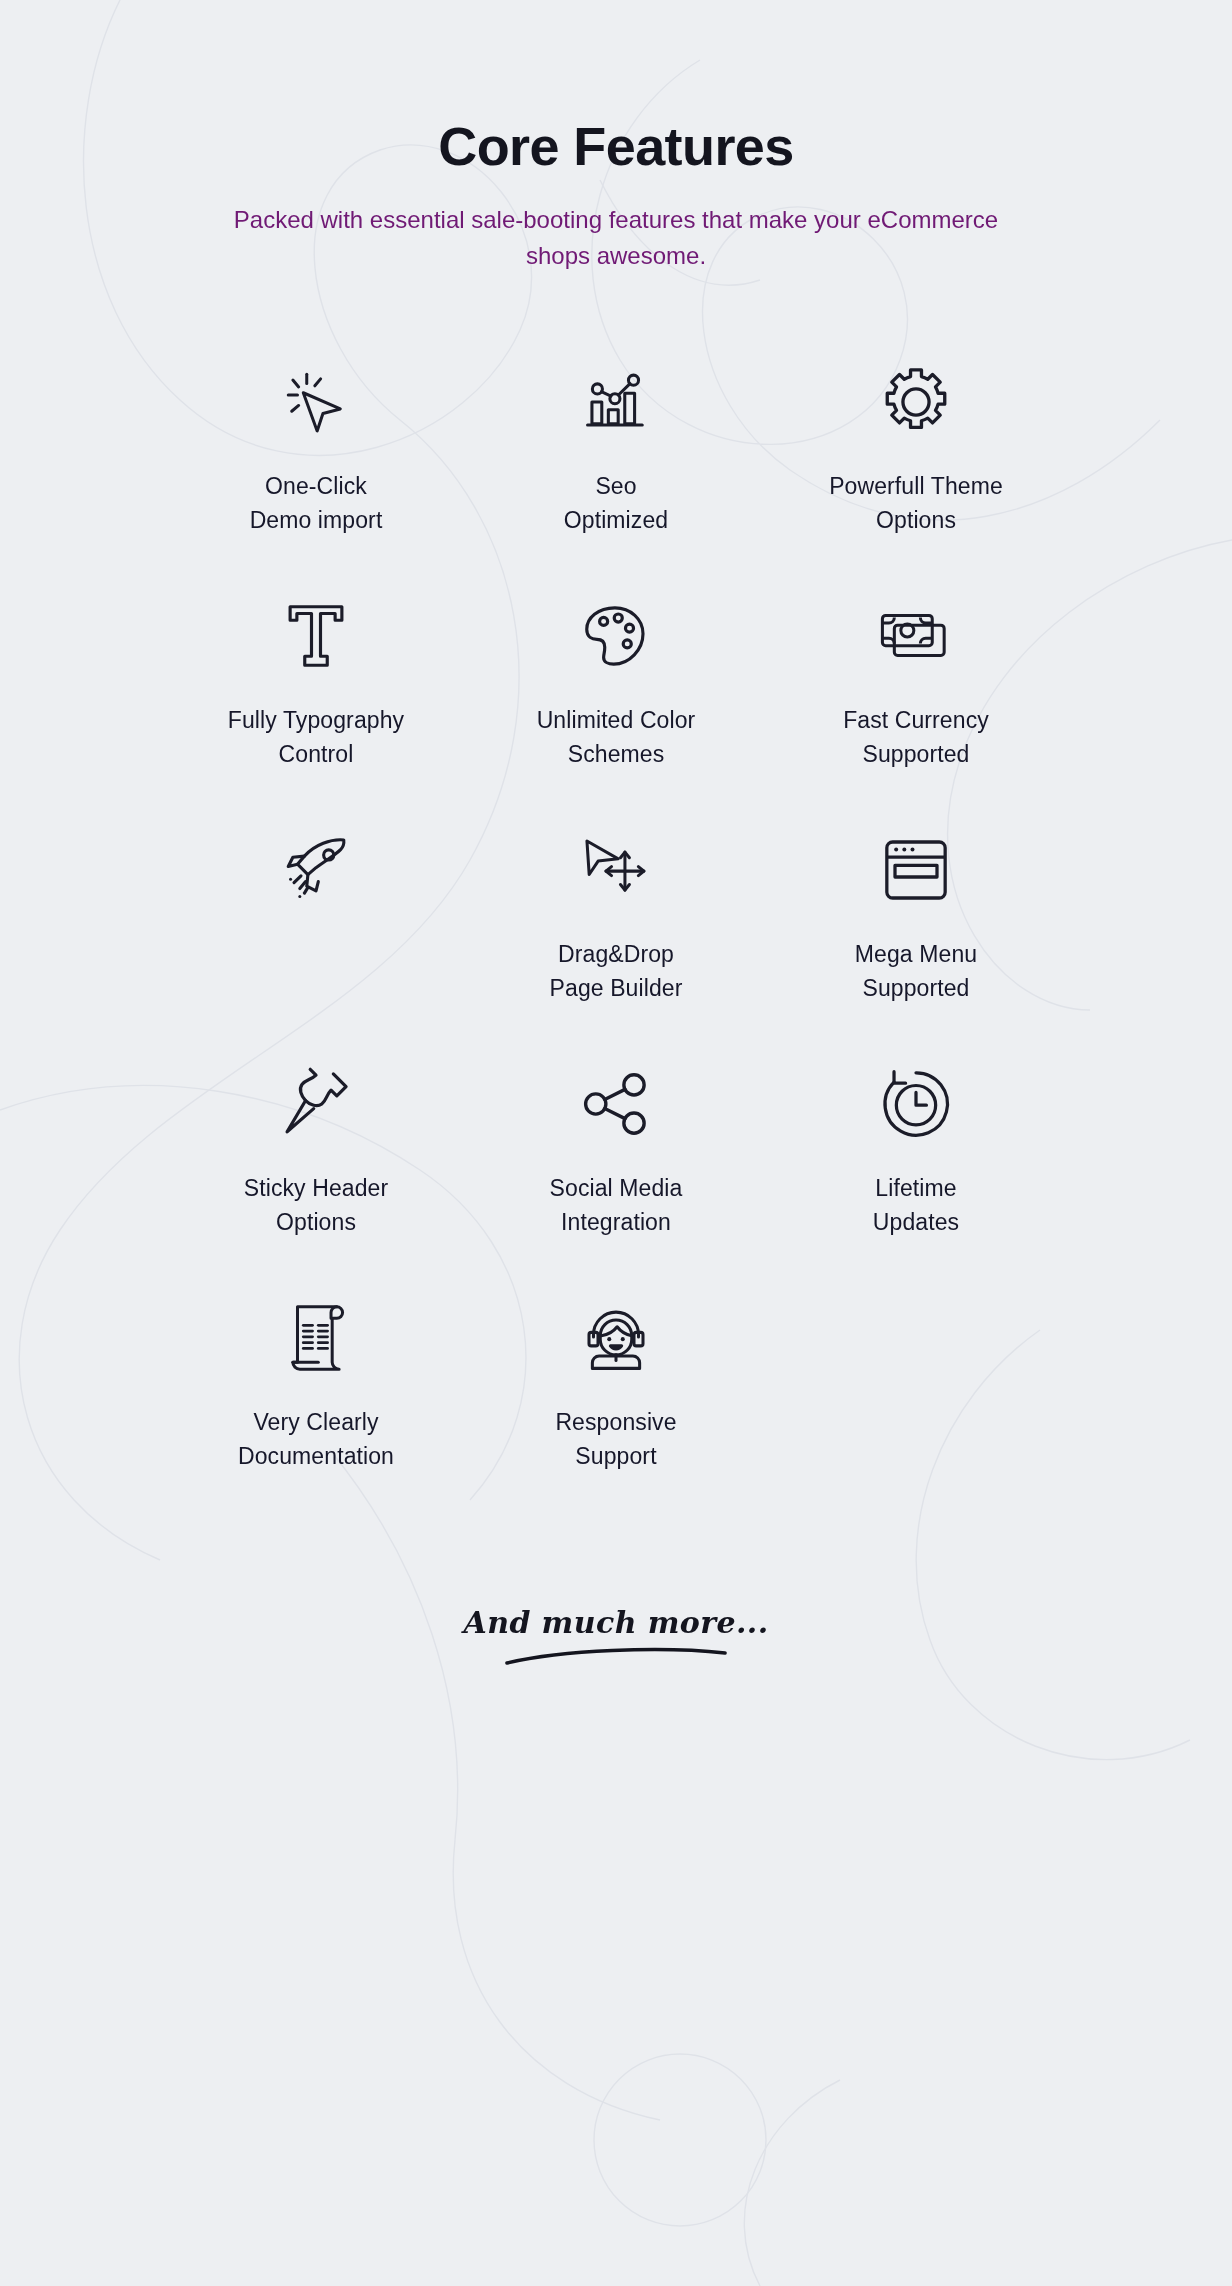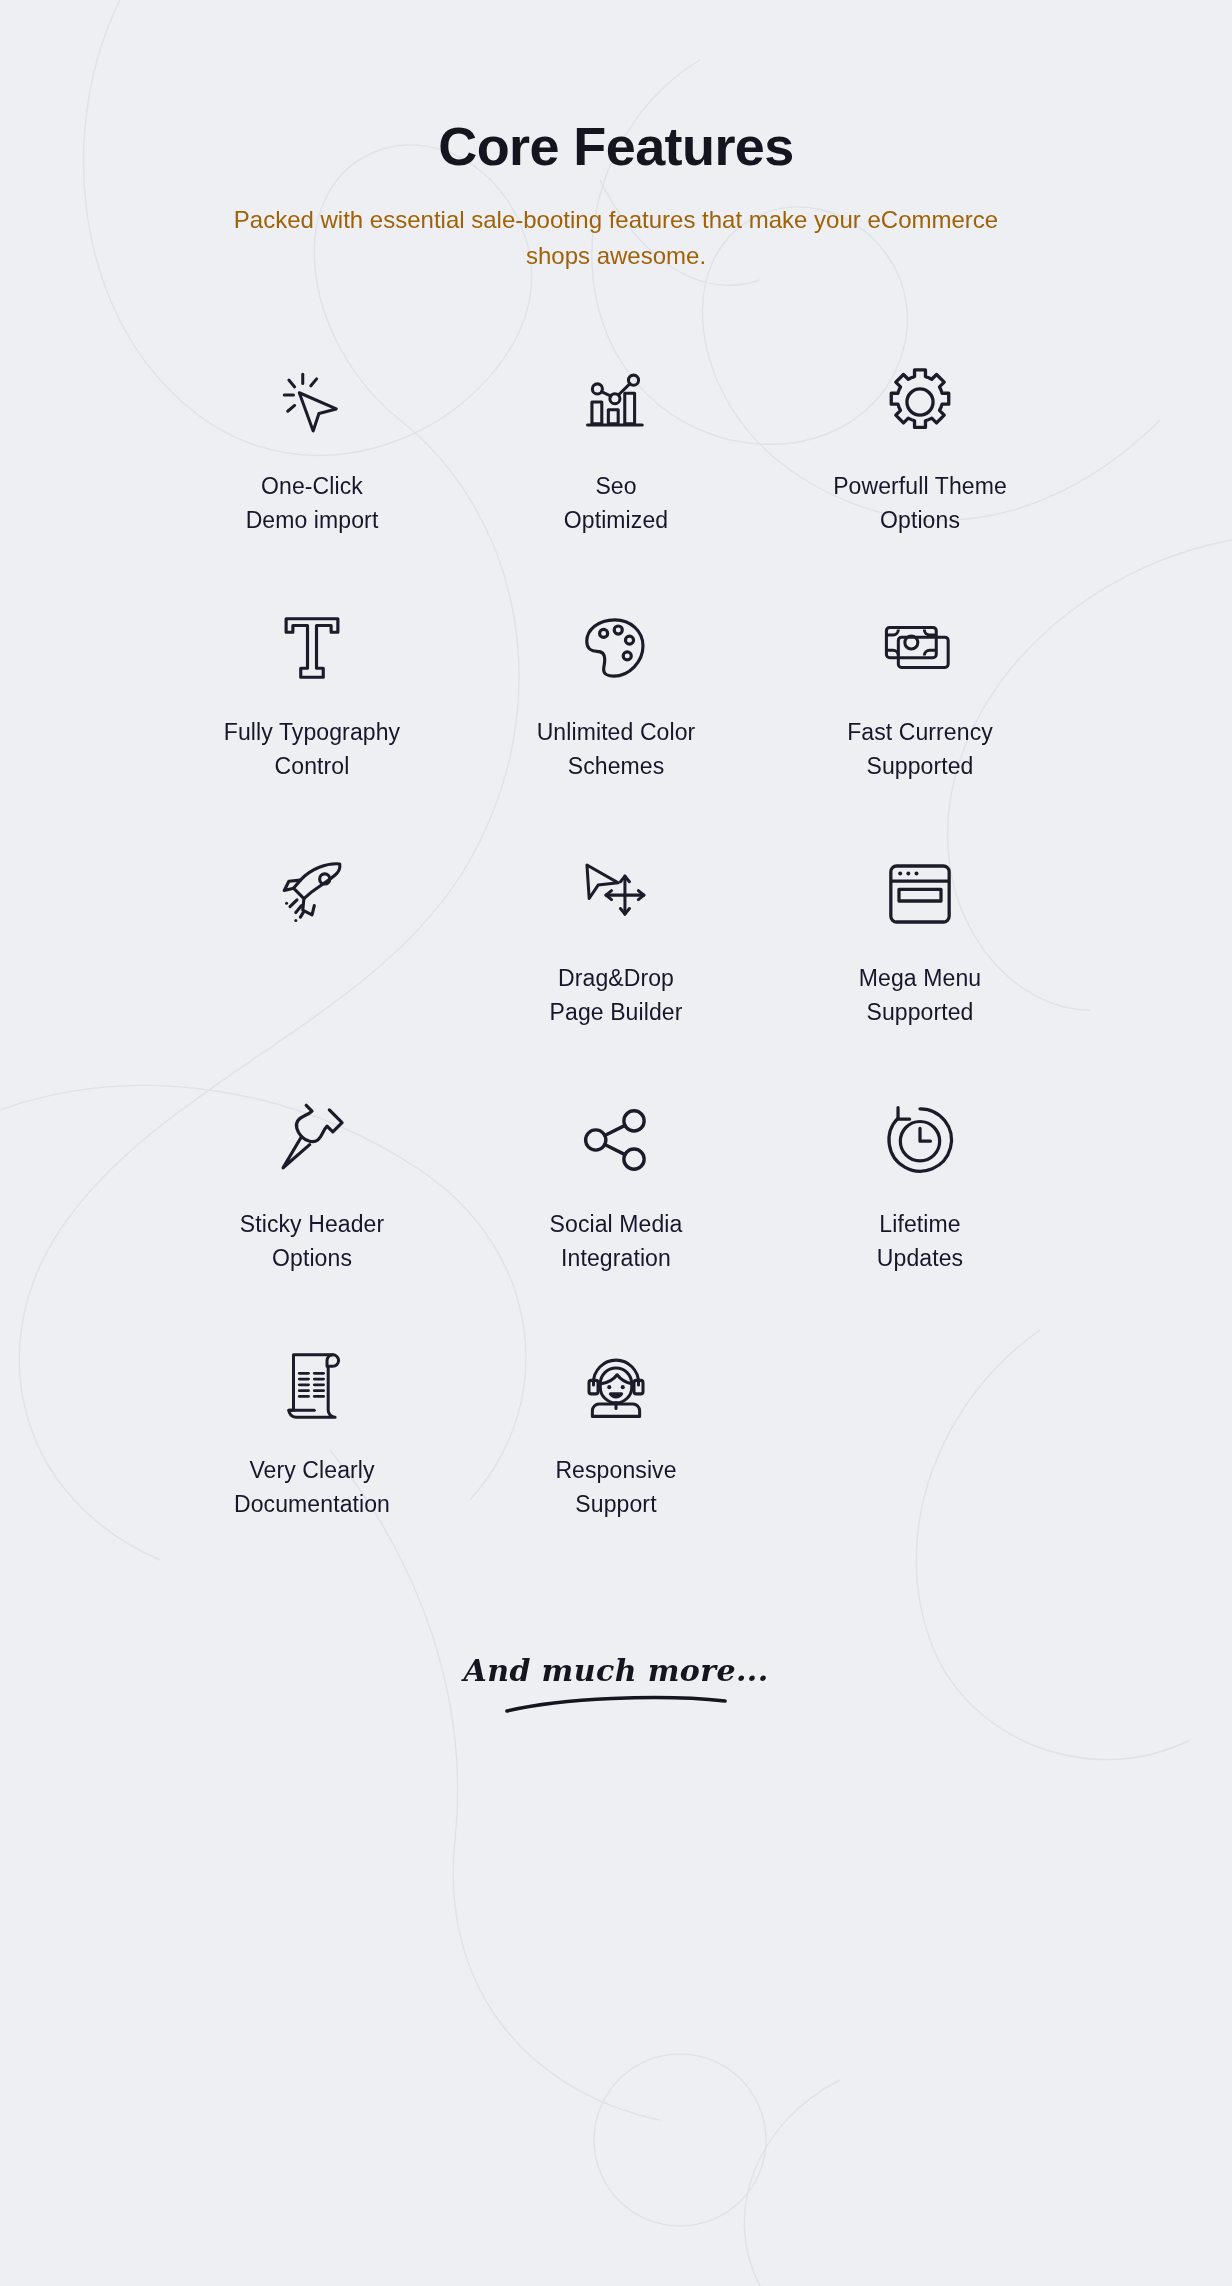--- a/index.html
+++ b/index.html
@@ -48,33 +48,32 @@
     color: #14151f;
     line-height: 1.12;
   }
 
   .page-subtitle {
     margin: 26px auto 0;
     width: 800px;
     font-size: 24px;
     font-weight: 400;
     line-height: 1.5;
-    color: #a16207;
+    color: #701a75;
   }
 
   
   .features-grid {
     margin: 0 auto;
     padding-top: 68px;
     width: 900px;
     display: grid;
     grid-template-columns: repeat(3, 1fr);
     row-gap: 0;
     column-gap: 0;
-    gap: 12px;
   }
 
   .feature-item {
     height: 234px;
     display: flex;
     flex-direction: column;
     align-items: center;
     justify-content: flex-start;
     text-align: center;
     padding-top: 14px;

